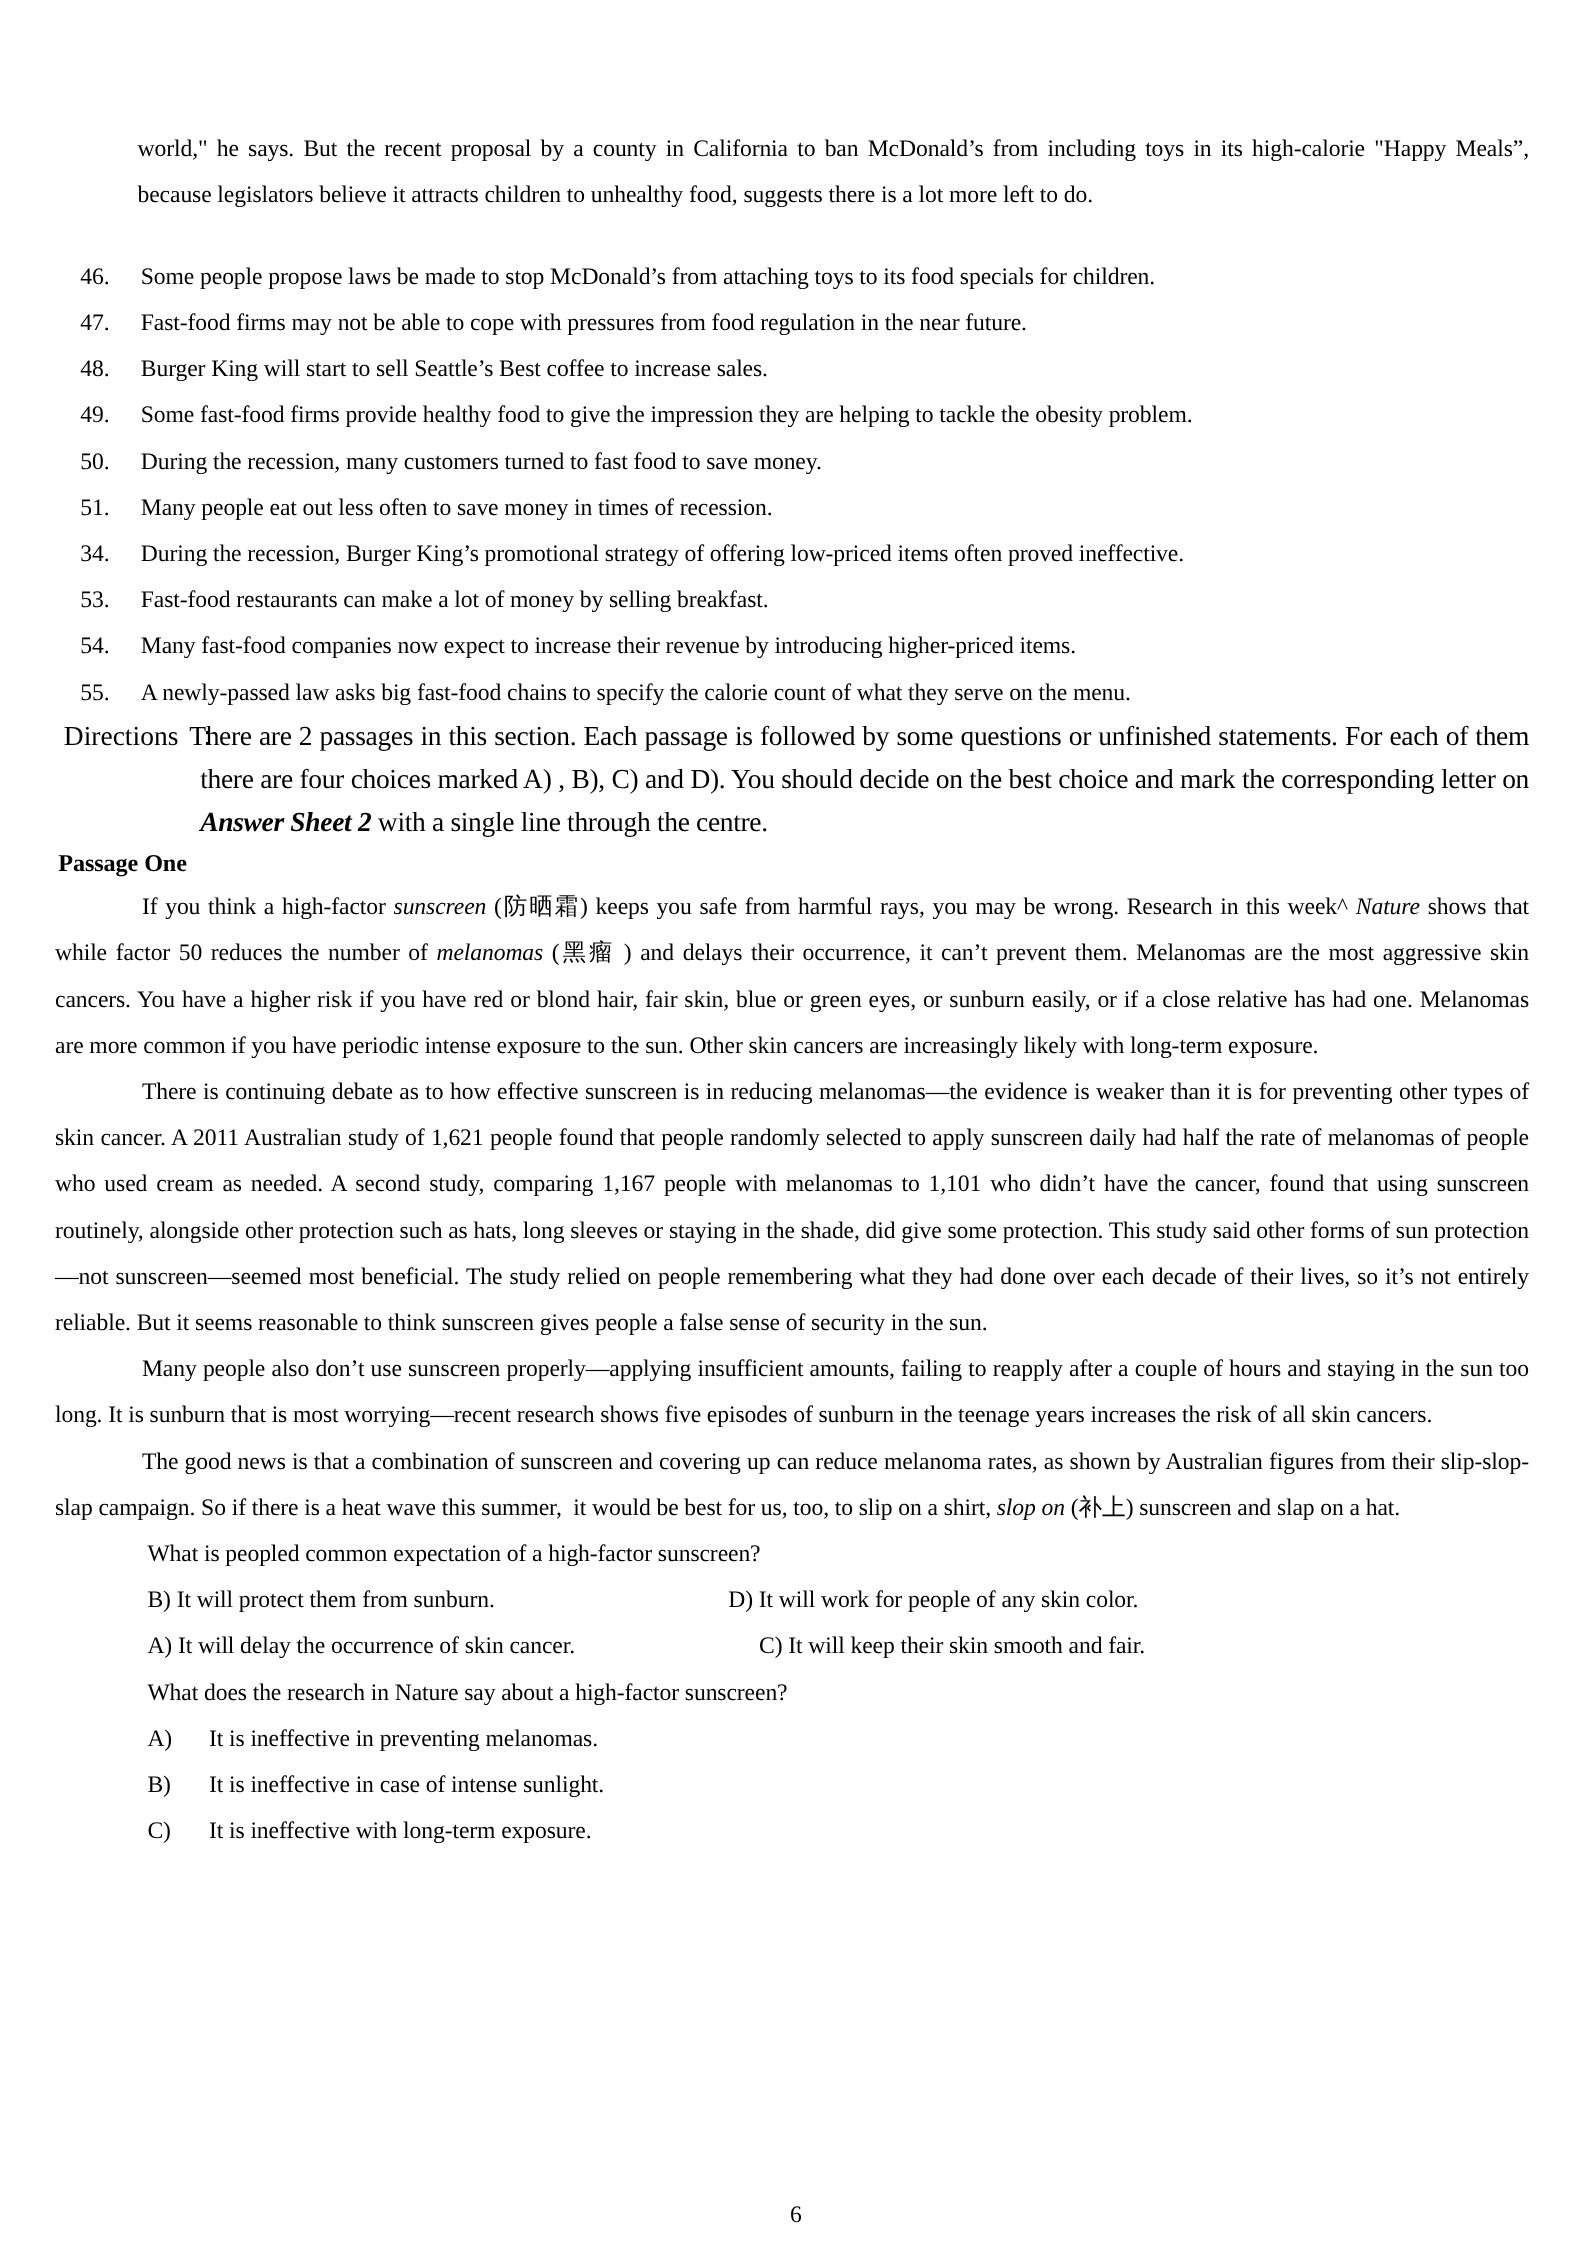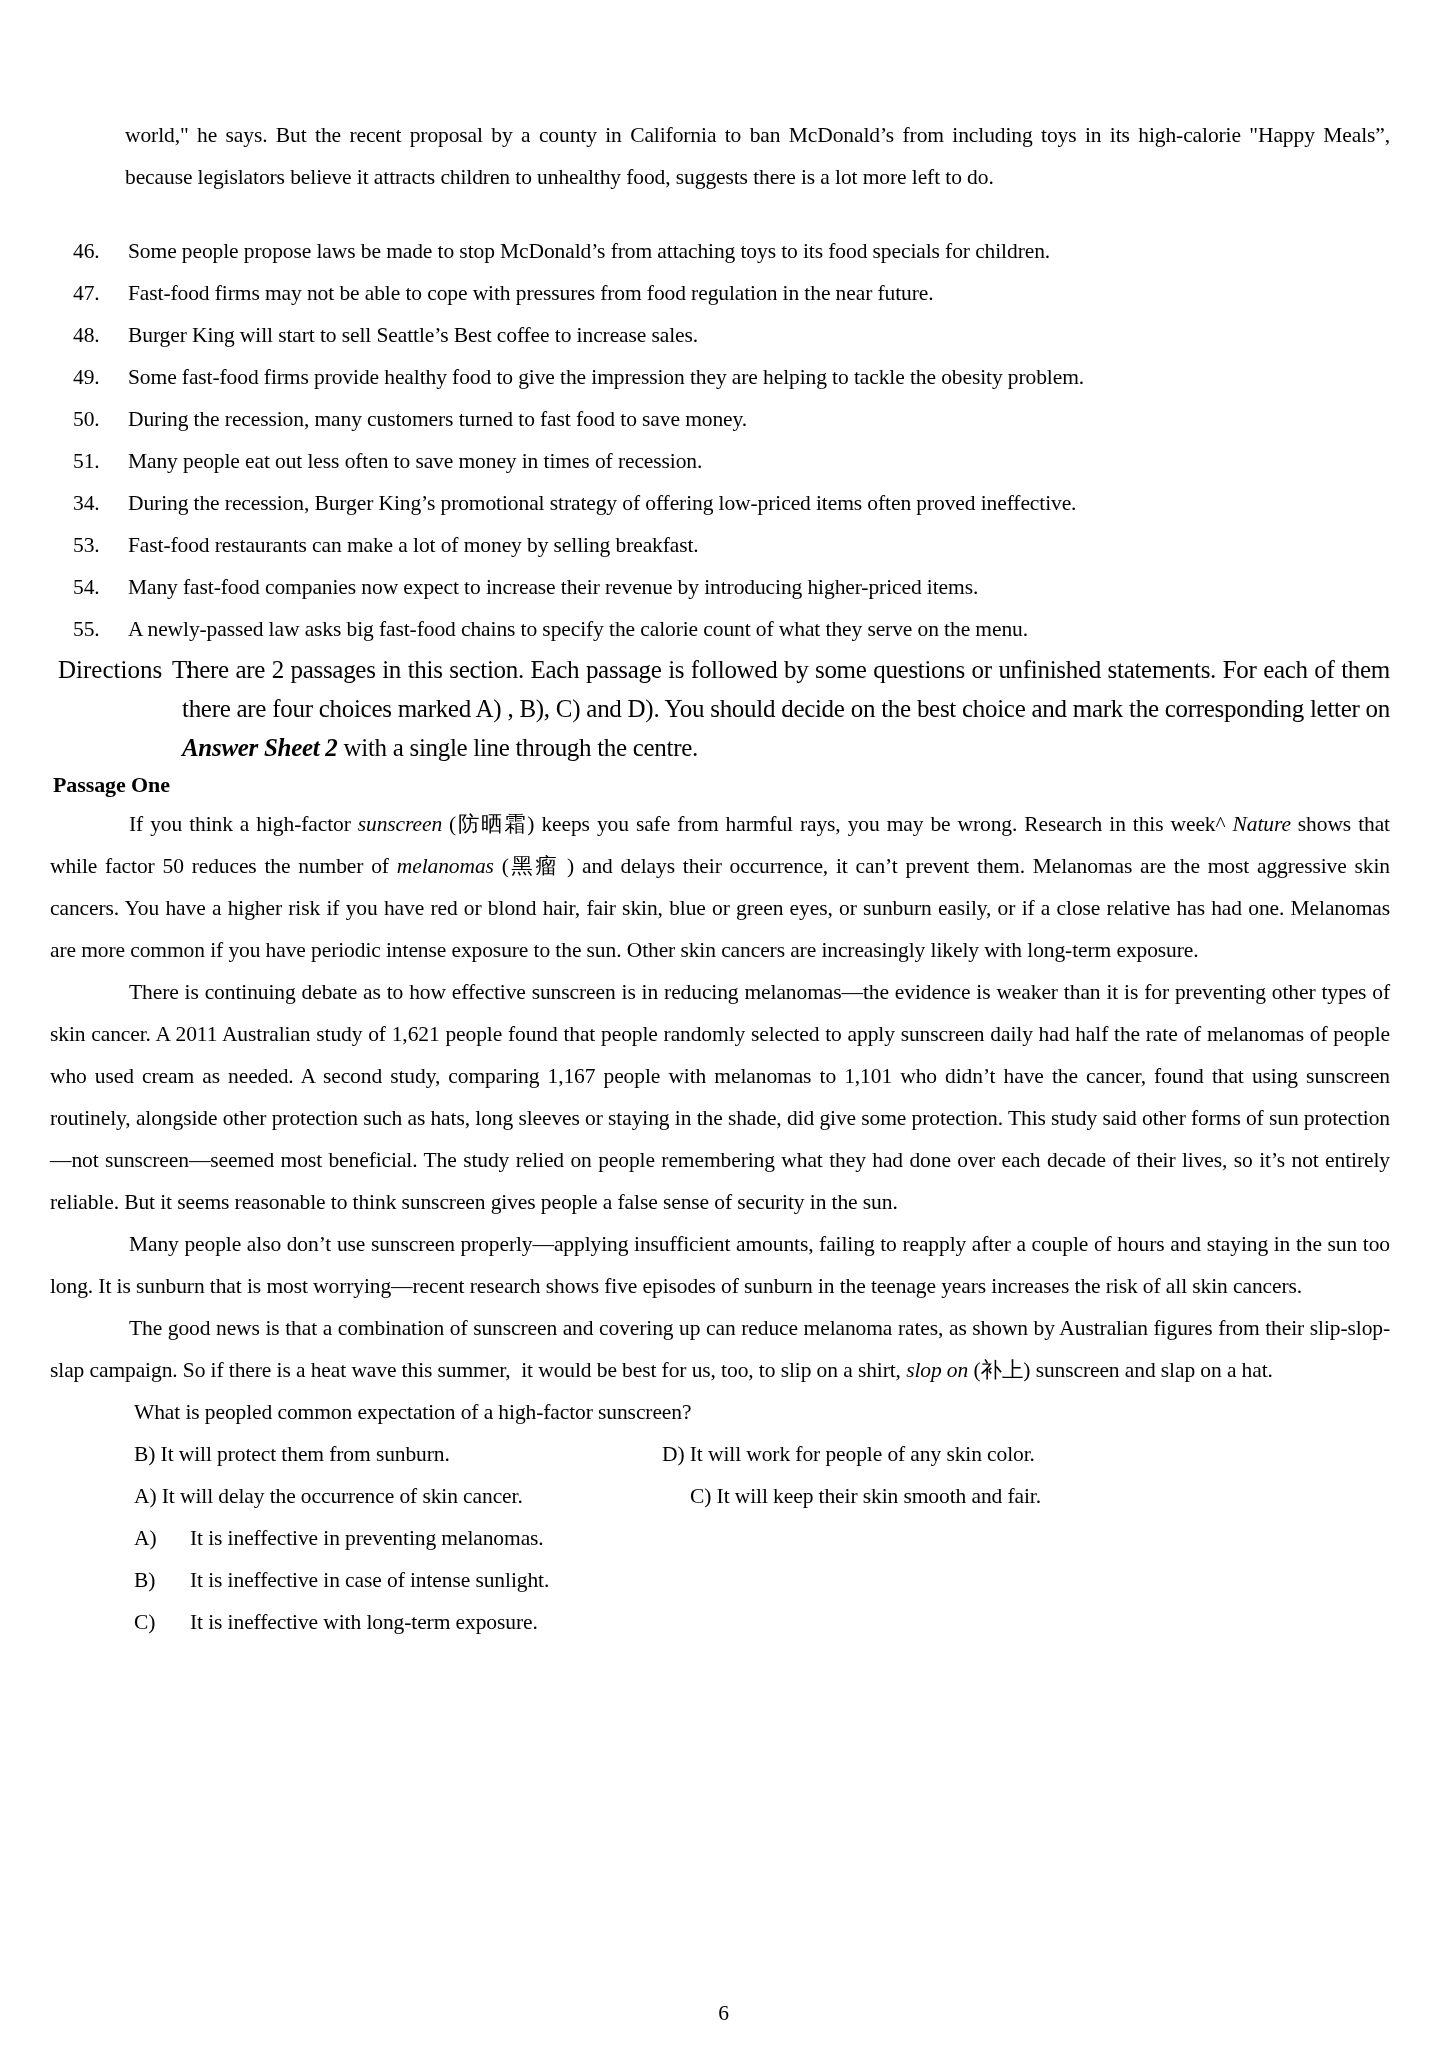--- a/index.html
+++ b/index.html
@@ -127,20 +127,21 @@
       <div class="q-options">
         <div class="opt-row">
           <span class="left">B) It will protect them from sunburn.</span>
           <span class="right">D) It will work for people of any skin color.</span>
         </div>
         <div class="opt-row">
           <span class="left">A) It will delay the occurrence of skin cancer.</span>
           <span class="right">C) It will keep their skin smooth and fair.</span>
         </div>
       </div>
+      <div class="question-text">What does the research in Nature say about a high-factor sunscreen?</div>
       <div class="q-options">
         <div class="vopt">
           <span class="letter">A)</span>
           <span class="text">It is ineffective in preventing melanomas.</span>
         </div>
         <div class="vopt">
           <span class="letter">B)</span>
           <span class="text">It is ineffective in case of intense sunlight.</span>
         </div>
         <div class="vopt">

